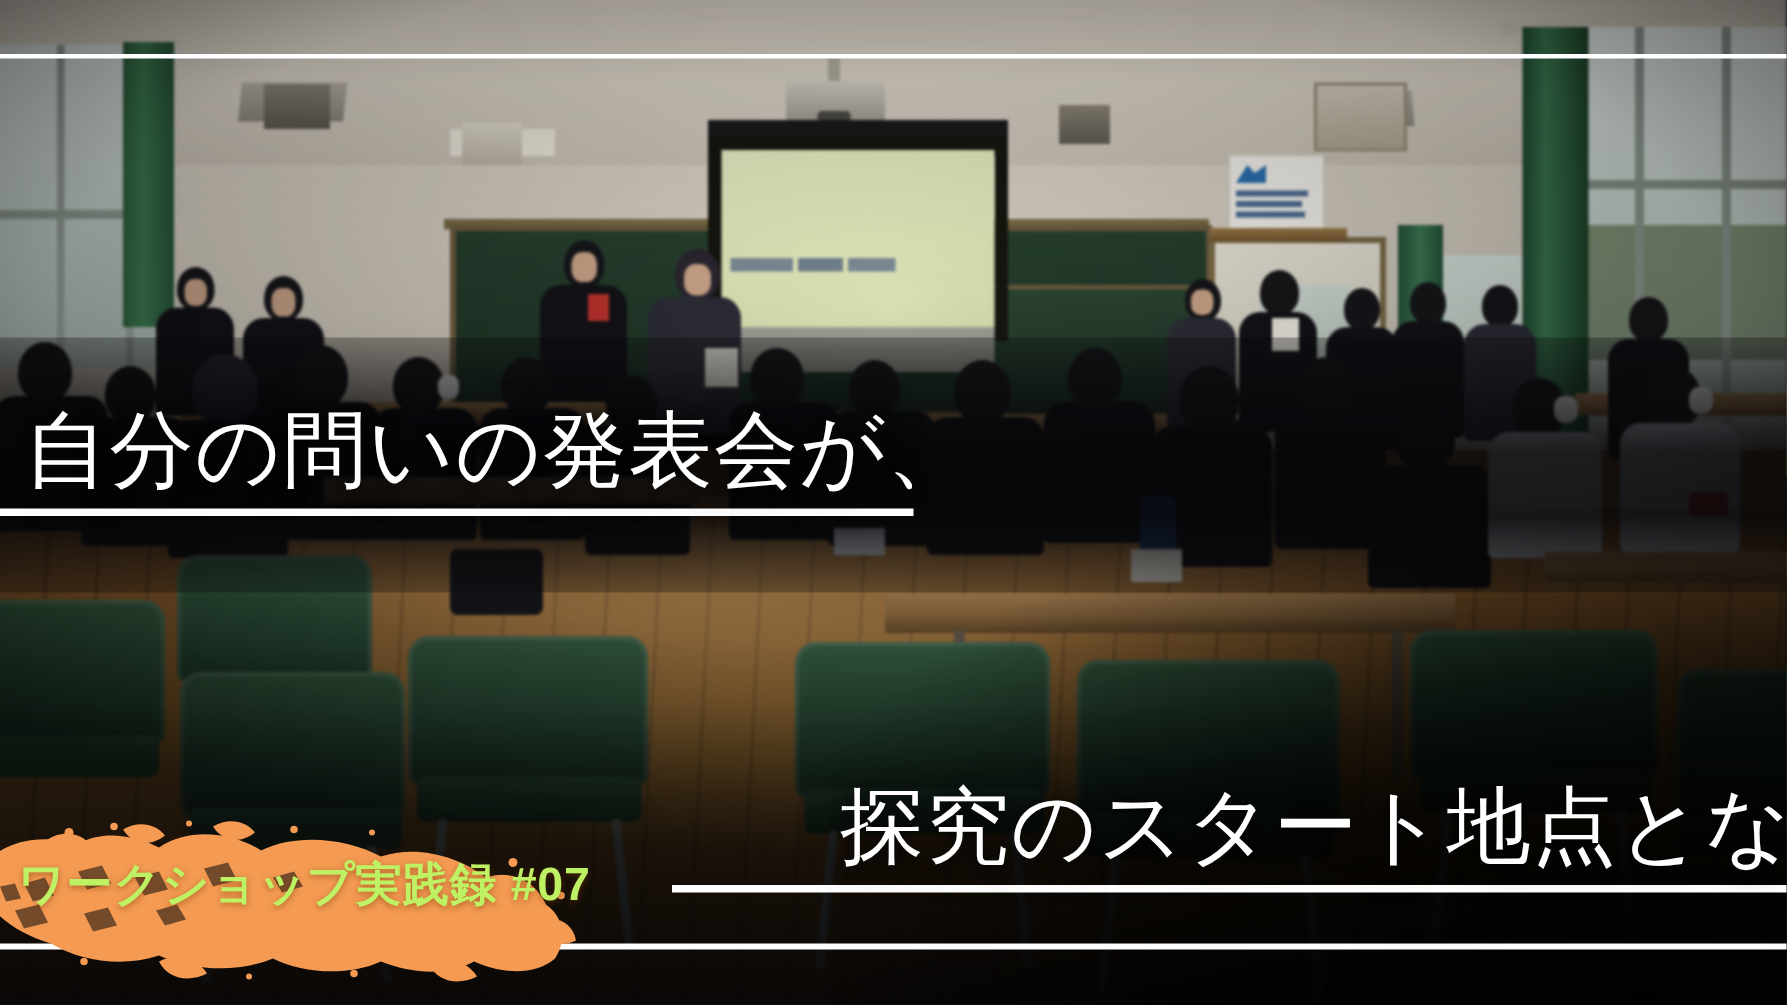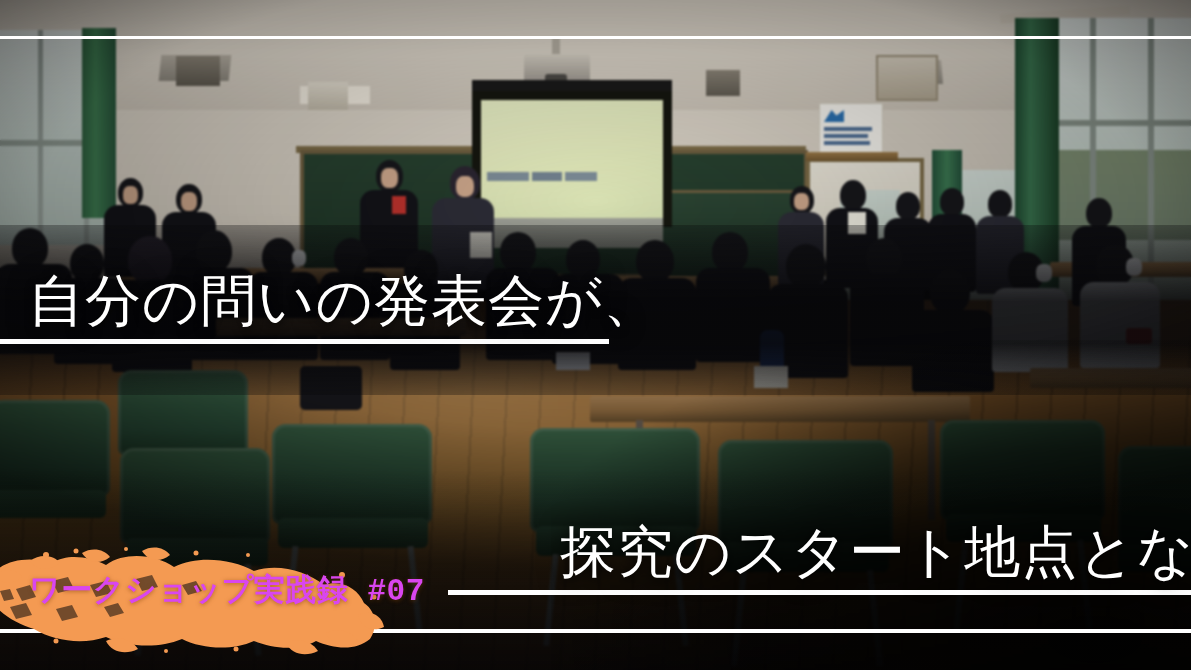--- a/index.html
+++ b/index.html
@@ -289,41 +289,41 @@
     position: absolute;
     color: #ffffff;
     font-family: "Liberation Serif", "DejaVu Serif", serif;
     font-weight: 400;
     font-size: 56px;
     line-height: 1;
     letter-spacing: 1px;
     white-space: nowrap;
     text-shadow: 0 2px 10px rgba(0,0,0,.75), 0 0 26px rgba(0,0,0,.5);
   }
-  #headline-1 { left: 28px;  top: 273px; }
+  #headline-1 { left: 16px;  top: 273px; }
   #headline-2 { left: 560px; top: 524px; }
 
   
   #badge {
     position: absolute;
     left: -14px;
     top: 545px;
     width: 400px;
     height: 112px;
   }
   .brush {
     position: absolute;
     inset: 0;
   }
   #badge-label {
     position: absolute;
-    left: 29px;
+    left: 12px;
     top: 569px;
-    color: #d946ef;
-    font-family: Liberation Mono, monospace;
+    color: #bef264;
+    font-family: Liberation Sans, sans-serif;
     font-weight: 700;
     font-size: 31px;
     letter-spacing: .5px;
     white-space: nowrap;
     text-shadow: 0 1px 4px rgba(120,60,0,.55);
   }
 </style>
 </head>
 <body>
 

